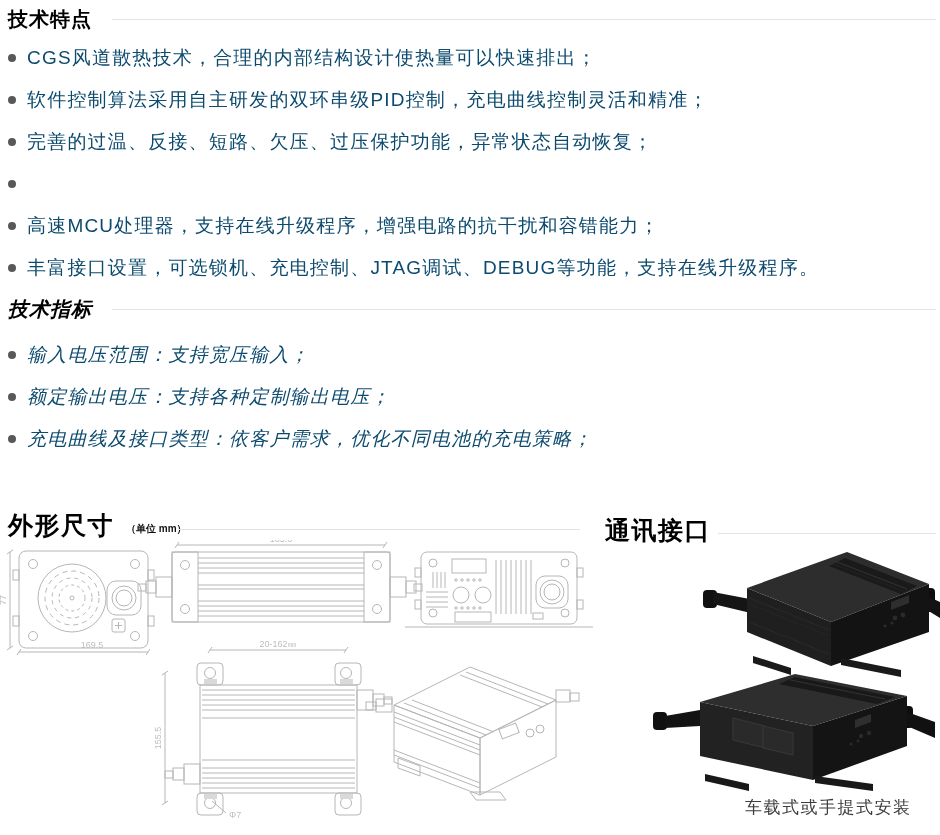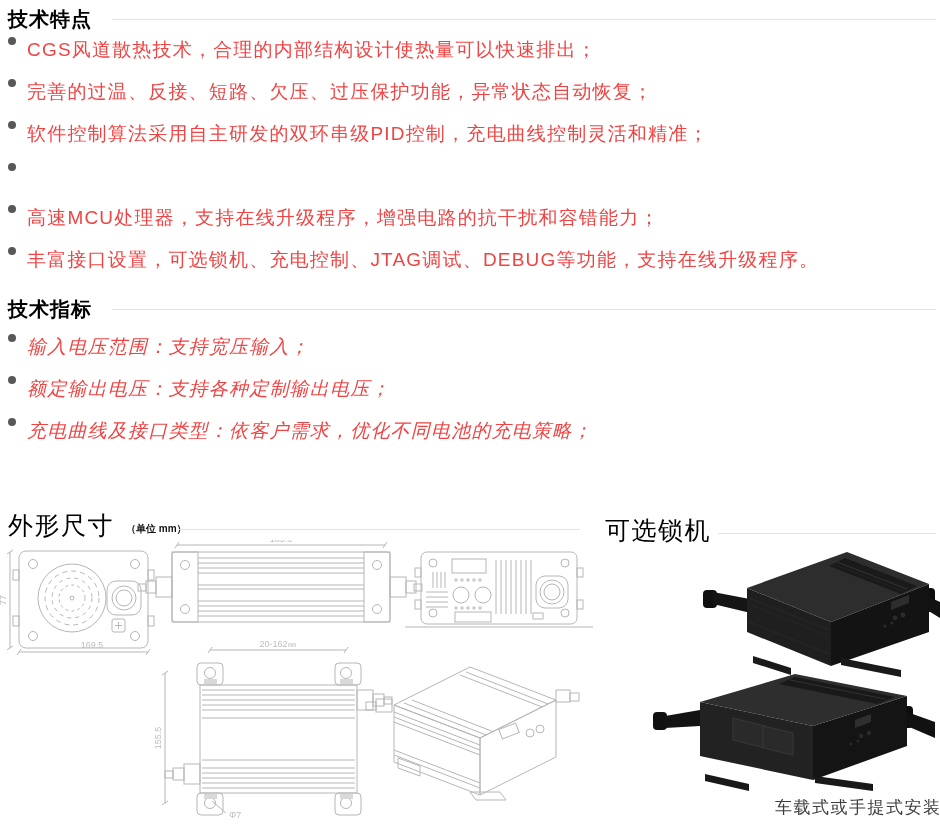--- a/index.html
+++ b/index.html
@@ -3,25 +3,25 @@
 <meta charset="utf-8">
 <style>
   html,body{margin:0;padding:0;background:#fff;}
   .page{
     position:relative;width:940px;height:835px;background:#ffffff;overflow:hidden;
     font-family:"Liberation Sans","DejaVu Sans",sans-serif;
     border-radius:11px;
   }
   .abs{position:absolute;}
   .h-small{font-size:20px;font-weight:bold;color:#000;letter-spacing:1px;white-space:nowrap;}
-  .h-big{font-size:25px;font-weight:normal;color:#000;letter-spacing:1.5px;white-space:nowrap;}
+  .h-big{font-size:25px;font-weight:bold;color:#000;letter-spacing:1.5px;white-space:nowrap;}
   .unit-note{font-size:10px;font-weight:bold;color:#111;white-space:nowrap;}
   .rule{position:absolute;height:1px;background:#e3e3e3;}
   .blist{margin:0;padding:0;list-style:none;position:absolute;left:8px;width:930px;}
-  .blist li{height:42px;display:flex;align-items:flex-start;font-size:19px;letter-spacing:1.2px;color:#ef4444;white-space:nowrap;}
+  .blist li{height:42px;display:flex;align-items:center;font-size:19px;letter-spacing:1.2px;color:#0c4a6e;white-space:nowrap;}
   .dot{width:8px;height:8px;border-radius:50%;background:#595757;margin-right:11px;flex:0 0 auto;}
   .caption{font-size:17px;color:#3d3d3d;letter-spacing:1.5px;white-space:nowrap;}
   svg{display:block;}
   .dwg{stroke:#b6b6b6;fill:none;stroke-width:1;}
   .dwg-fill{fill:#d9d9d9;stroke:none;}
   .dim-t{fill:#bdbdbd;font-size:9px;font-family:"Liberation Sans","DejaVu Sans",sans-serif;}
 </style>
 </head>
 <body>
 
@@ -30,40 +30,40 @@
   <div class="abs h-small" style="left:8px;top:6px;">技术特点</div>
   <div class="rule" style="left:112px;top:19px;width:824px;"></div>
 
   <ul class="blist" style="top:37px;">
     <li>
         <span class="dot"></span>
         <span>CGS风道散热技术，合理的内部结构设计使热量可以快速排出；</span>
       </li>
     <li>
         <span class="dot"></span>
+        <span>软件控制算法采用自主研发的双环串级PID控制，充电曲线控制灵活和精准；</span>
+      </li>
+    <li>
+        <span class="dot"></span>
         <span>完善的过温、反接、短路、欠压、过压保护功能，异常状态自动恢复；</span>
       </li>
     <li>
         <span class="dot"></span>
-        <span>软件控制算法采用自主研发的双环串级PID控制，充电曲线控制灵活和精准；</span>
-      </li>
-    <li>
-        <span class="dot"></span>
       </li>
     <li>
         <span class="dot"></span>
         <span>高速MCU处理器，支持在线升级程序，增强电路的抗干扰和容错能力；</span>
       </li>
     <li>
         <span class="dot"></span>
         <span>丰富接口设置，可选锁机、充电控制、JTAG调试、DEBUG等功能，支持在线升级程序。</span>
       </li>
   </ul>
 
-  <div class="abs h-small" style="left:8px;top:296px;">技术指标</div>
+  <div class="abs h-small" style="left:8px;top:296px;font-style:italic;">技术指标</div>
   <div class="rule" style="left:112px;top:309px;width:824px;"></div>
 
   <ul class="blist" style="top:334px;font-style:italic;">
     <li>
         <span class="dot"></span>
         <span>输入电压范围：支持宽压输入；</span>
       </li>
     <li>
         <span class="dot"></span>
         <span>额定输出电压：支持各种定制输出电压；</span>
@@ -255,21 +255,21 @@
         <circle cx="540" cy="729" r="4"></circle>
       <rect x="376" y="699" width="16" height="13"></rect>
         <rect x="366" y="702" width="10" height="8"></rect>
       <rect x="556" y="690" width="14" height="12"></rect>
         <rect x="570" y="693" width="9" height="8"></rect>
       <polygon points="398,758 420,766 420,776 398,768"></polygon>
       <polygon points="470,792 500,792 506,800 476,800"></polygon>
     </g>
   </svg>
 
-  <div class="abs h-big" style="left:605px;top:514px;">可选锁机</div>
+  <div class="abs h-big" style="left:605px;top:514px;">通讯接口</div>
   <div class="rule" style="left:718px;top:533px;width:218px;"></div>
 
   <svg class="abs" style="left:695px;top:540px;" width="245" height="140" viewBox="0 0 245 140">
     <rect x="8" y="50" width="14" height="18" rx="4" fill="#101010"></rect>
     <polygon points="18,52 60,60 60,74 18,64" fill="#151515"></polygon>
     <rect x="222" y="48" width="18" height="24" rx="4" fill="#0d0d0d"></rect>
     <polygon points="232,56 245,62 245,78 232,70" fill="#121212"></polygon>
     <polygon points="52,48 152,12 234,44 136,82" fill="#2d2d2d"></polygon>
     <polygon points="150,18 222,46 206,54 134,26" fill="#1a1a1a"></polygon>
     <line x1="142" y1="22" x2="212" y2="49" stroke="#343434"></line>
@@ -302,15 +302,15 @@
     <polygon points="168,66 262,36 262,86 168,120" fill="#141414"></polygon>
     <polygon points="210,60 226,54 226,62 210,68" fill="#2f2f2f"></polygon>
     <circle cx="216" cy="76" r="2.2" fill="#2b2b2b"></circle>
       <circle cx="224" cy="73" r="2.2" fill="#2b2b2b"></circle>
     <circle cx="206" cy="84" r="1.5" fill="#2b2b2b"></circle>
       <circle cx="213" cy="81" r="1.5" fill="#2b2b2b"></circle>
     <polygon points="60,114 104,124 104,131 60,121" fill="#191919"></polygon>
     <polygon points="170,116 228,124 228,131 170,123" fill="#191919"></polygon>
   </svg>
 
-  <div class="abs caption" style="left:775px;top:796px;">车载式或手提式安装</div>
+  <div class="abs caption" style="left:745px;top:796px;">车载式或手提式安装</div>
 
 </div>
 
 </body></html>

